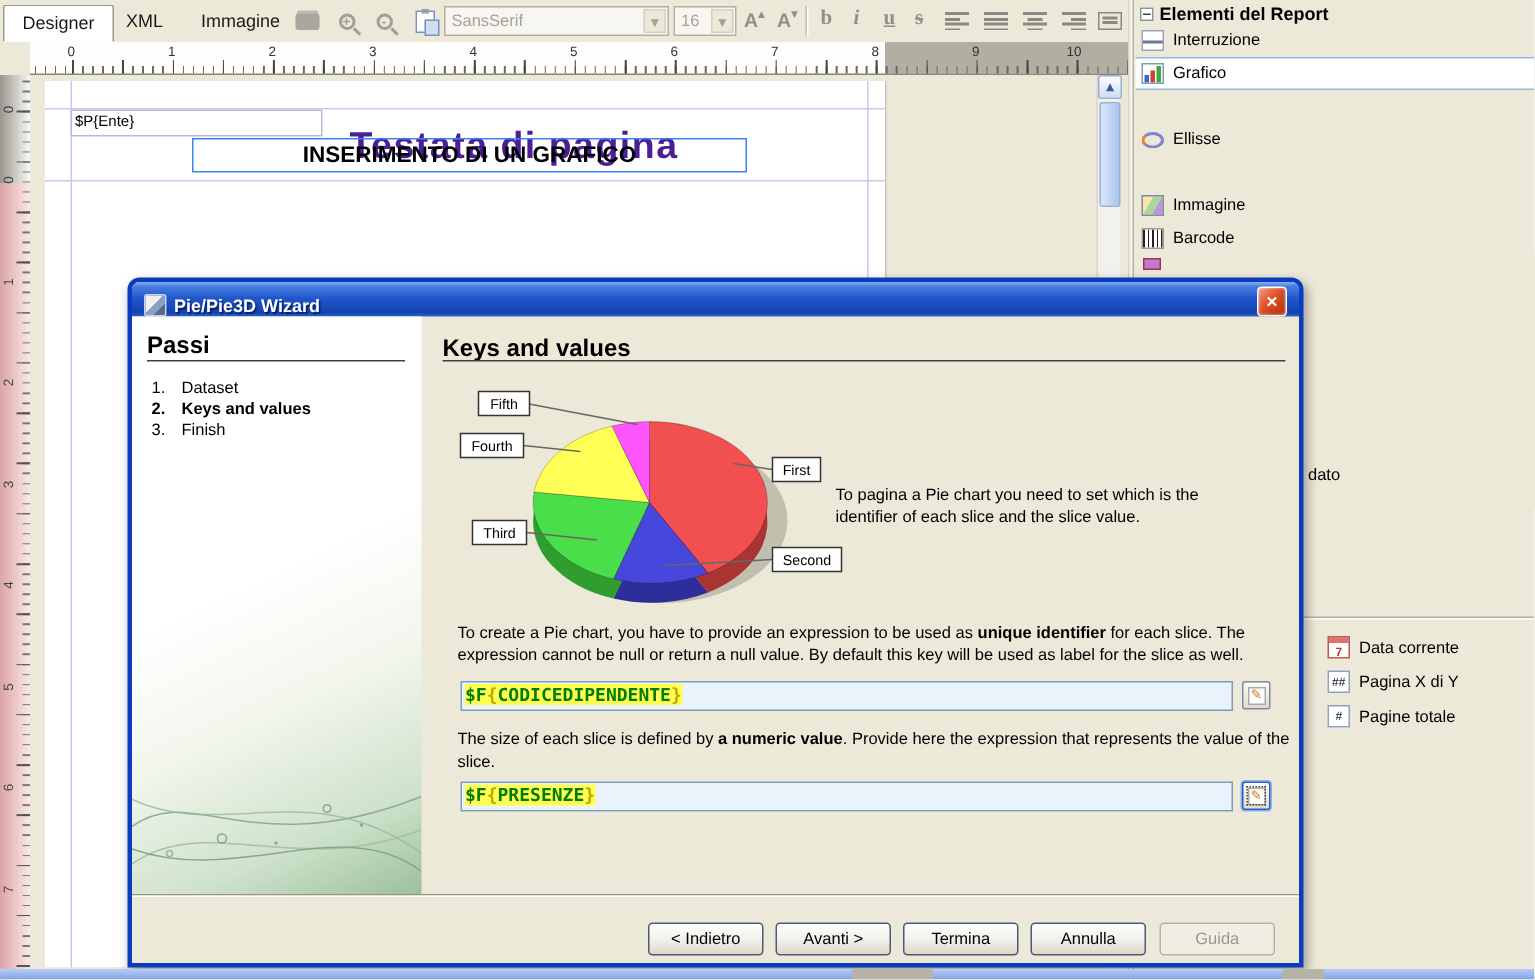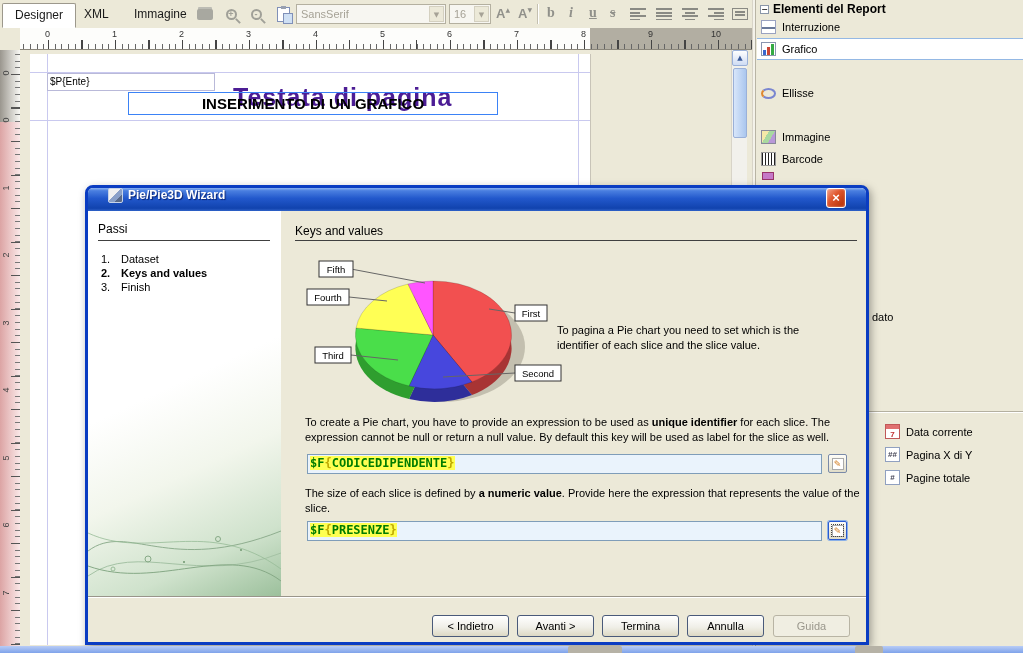--- a/index.html
+++ b/index.html
@@ -64,27 +64,27 @@
 .ic-image{border:1px solid #889;background:linear-gradient(120deg,#f4e8a8 0 35%,#a8d8a0 35% 65%,#b898d8 65%)}
 .ic-barcode{border:1px solid #999;background:#fff repeating-linear-gradient(90deg,#222 0 1px,transparent 1px 3px)}
 .frag-icon{position:absolute;left:5px;top:172px;width:12px;height:8px;background:#c578c8;border:1px solid #99336a}
 #sb-divider{position:absolute;left:0;top:411px;width:266px;height:2px;border-top:1px solid #b4b0a0;border-bottom:1px solid #fff}
 .tool-item{position:absolute;left:128px;height:17px;display:flex;align-items:center;gap:6px;font-size:11px}
 .ic-cal{width:15px;height:15px;border:1px solid #c05858;background:linear-gradient(#e07070 0 4px,#fff 4px);font-size:8px;font-weight:bold;color:#c03030;text-align:center;line-height:19px}
 .ic-pg{width:15px;height:15px;border:1px solid #90a0c0;background:#fff;color:#445;font-size:8px;font-weight:bold;text-align:center;line-height:14px}
 #dato{position:absolute;left:115px;top:311px;font-size:11px}
 
 #dialog{position:absolute;left:85px;top:185px;width:784px;height:460px;border:3px solid #0a3cc2;border-radius:8px 8px 0 0;background:#ece9d8;z-index:20;box-shadow:2px 3px 8px rgba(0,0,0,.35)}
-#titlebar{position:absolute;left:0;top:0;right:0;height:23px;border-radius:5px 5px 0 0;background:linear-gradient(180deg,#89b0f0 0%,#4a7fe0 12%,#2258cc 45%,#1143ae 88%,#2f62c8 100%);display:flex;align-items:flex-start;padding:0 20px;gap:5px}
+#titlebar{position:absolute;left:0;top:0;right:0;height:23px;border-radius:5px 5px 0 0;background:linear-gradient(180deg,#89b0f0 0%,#4a7fe0 12%,#2258cc 45%,#1143ae 88%,#2f62c8 100%);display:flex;align-items:flex-end;padding:0 8px;gap:5px}
 #wiz-icon{width:15px;height:15px;border:1px solid #c8d4e8;border-radius:2px;background:linear-gradient(135deg,#f0f0f0 0 45%,#8aa0c8 45% 70%,#5a6a88 70%)}
 #dtitle{color:#fff;font-weight:bold;font-size:12px;text-shadow:1px 1px 1px rgba(0,20,90,.8)}
 #closebtn{margin-left:auto;width:20px;height:20px;border:1px solid #fff;border-radius:3px;background:linear-gradient(135deg,#f2a088 0%,#e0572e 40%,#c03a10 80%);color:#fff;font-size:13px;font-weight:bold;text-align:center;line-height:18px;box-shadow:inset 0 0 2px rgba(255,255,255,.6)}
 #dcontent{position:absolute;left:0;top:23px;right:0;bottom:0}
 #steps-panel{position:absolute;left:0;top:0;width:193px;height:385px;background:linear-gradient(155deg,#ffffff 45%,#f2f6ec 65%,#cfe2cc 85%,#9cc09c 100%);overflow:hidden}
-.panel-h{position:absolute;font-weight:normal;font-size:12px}
+.panel-h{position:absolute;font-weight:bold;font-size:16px}
 .hr{position:absolute;height:1px;background:#404040}
 .step{position:absolute;left:13px;font-size:11px;display:flex}
 .step span.n{width:20px}
 .step.cur{font-weight:bold}
 #swirl{position:absolute;left:0;bottom:0}
 .note{position:absolute;left:469px;top:112px;width:280px;line-height:15px;font-size:11px}
 .para{position:absolute;left:217px;width:560px;line-height:15px;font-size:11px}
 .expr{position:absolute;left:219px;width:515px;height:20px;background:#eaf3fc;border:1px solid #7f9db9;font-family:"DejaVu Sans Mono",monospace;font-size:12px;font-weight:bold;line-height:17px;padding-left:2px;white-space:nowrap}
 .hlzone{background:#ffff52}
 .grn{color:#007c00}

